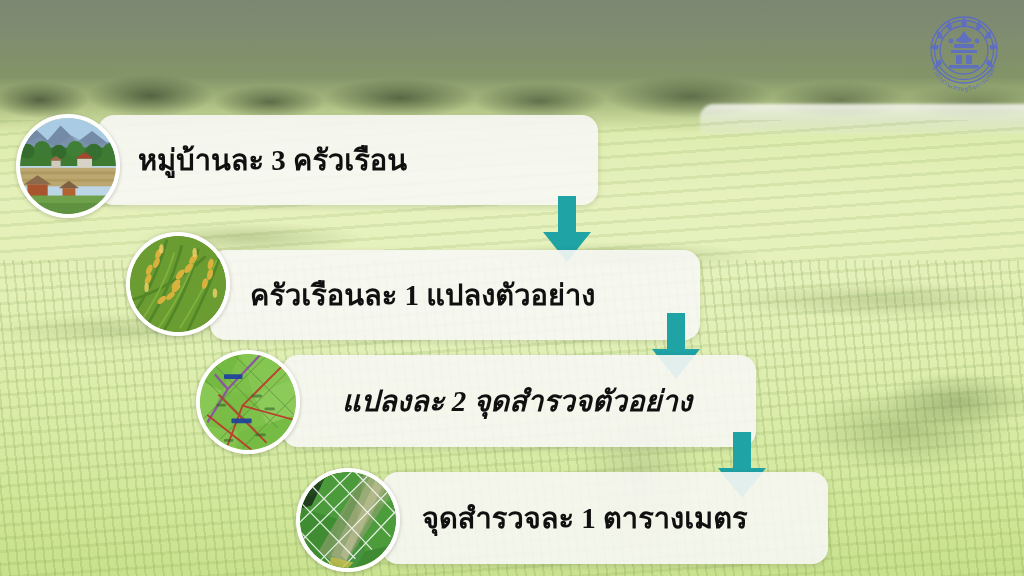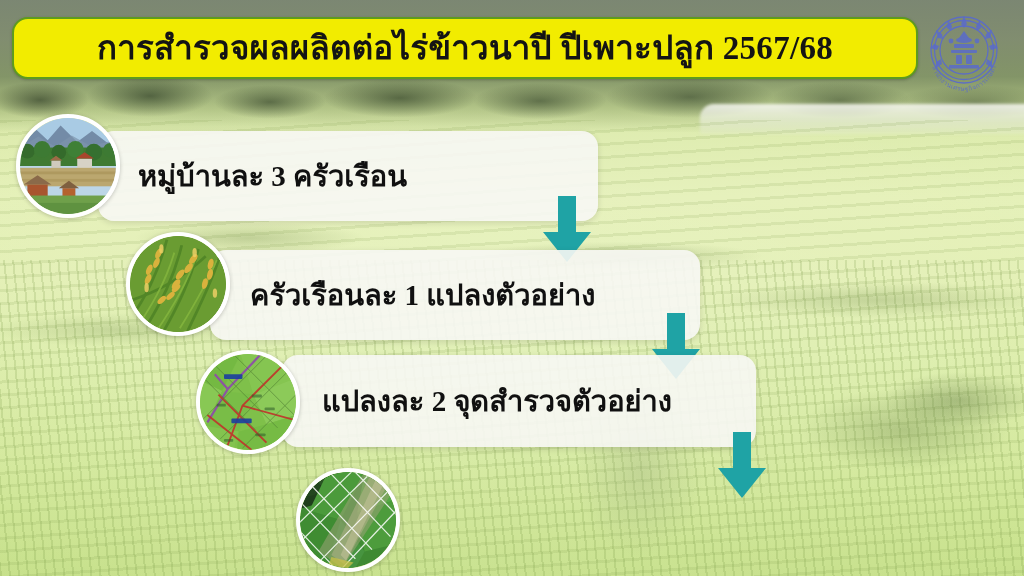--- a/index.html
+++ b/index.html
@@ -173,30 +173,30 @@
     height: 104px;
     border-radius: 50%;
     border: 4px solid #ffffff;
     box-sizing: border-box;
     overflow: hidden;
     box-shadow: 0 1px 4px rgba(0,0,0,0.22);
   }
   .thumb > svg { display: block; width: 100%; height: 100%; }
 
   
-  #card-1 { left: 98px;  top: 131px; width: 500px; height: 90px; }
+  #card-1 { left: 98px;  top: 115px; width: 500px; height: 90px; }
   #card-1 .card-label { margin-left: 40px; }
   #thumb-1 { left: 16px;  top: 114px; }
 
   #card-2 { left: 210px; top: 250px; width: 490px; height: 90px; }
   #card-2 .card-label { margin-left: 40px; }
   #thumb-2 { left: 126px; top: 232px; }
 
   #card-3 { left: 282px; top: 355px; width: 474px; height: 92px; }
-  #card-3 .card-label { margin-left: 40px; }
+  #card-3 .card-label { margin-left: 60px; font-style: italic; }
   #thumb-3 { left: 196px; top: 350px; }
 
   #card-4 { left: 382px; top: 472px; width: 446px; height: 92px; }
   #card-4 .card-label { margin-left: 40px; }
   #thumb-4 { left: 296px; top: 468px; }
 
   
   .arrow {
     position: absolute;
     width: 52px;
@@ -213,23 +213,20 @@
 
   <div class="bg-photo">
     <div class="bg-hills"></div>
     <div class="bg-treeline"></div>
     <div class="bg-roof"></div>
     <div class="bg-rows"></div>
     <div class="bg-blades"></div>
     <div class="bg-clumps"></div>
   </div>
 
-  <div class="title-banner">
-    <div class="title-text">การสำรวจผลผลิตต่อไร่ข้าวนาปี ปีเพาะปลูก 2567/68</div>
-  </div>
 
   <div class="seal">
     <svg viewBox="0 0 92 92" xmlns="http://www.w3.org/2000/svg">
       <g fill="none" stroke="#5A6BCB" stroke-width="1.3" opacity="0.92">
         <circle cx="46" cy="44" r="33"></circle>
         <circle cx="46" cy="44" r="29.5"></circle>
         <circle cx="46" cy="44" r="24"></circle>
       </g>
       <g fill="#5A6BCB" opacity="0.85">
 
@@ -442,20 +439,23 @@
       </g>
     </svg>
   </div>
 
   <div class="arrow" id="arrow-3">
     <svg viewBox="0 0 52 68" xmlns="http://www.w3.org/2000/svg">
       <path d="M17 0 H35 V36 H50 L26 66 L2 36 H17 Z" fill="#1FA3A5"></path>
     </svg>
   </div>
 
+  <div class="card" id="card-4">
+    <span class="card-label">จุดสำรวจละ 1 ตารางเมตร</span>
+  </div>
   <div class="thumb" id="thumb-4">
     <svg viewBox="0 0 104 104" xmlns="http://www.w3.org/2000/svg">
       <defs>
         <clipPath id="clipD">
             <circle cx="52" cy="52" r="52"></circle>
           </clipPath>
       </defs>
       <g clip-path="url(#clipD)">
         <rect width="104" height="104" fill="#3f8a33"></rect>
 

